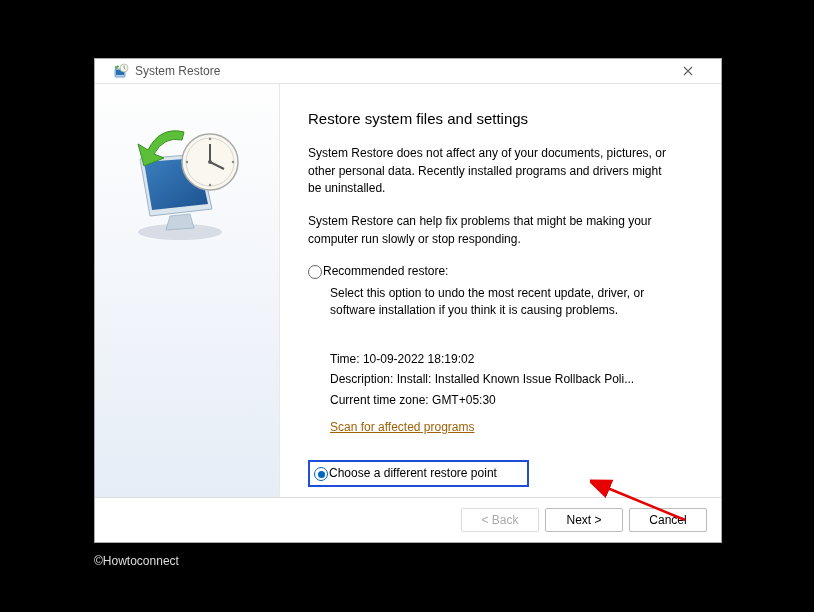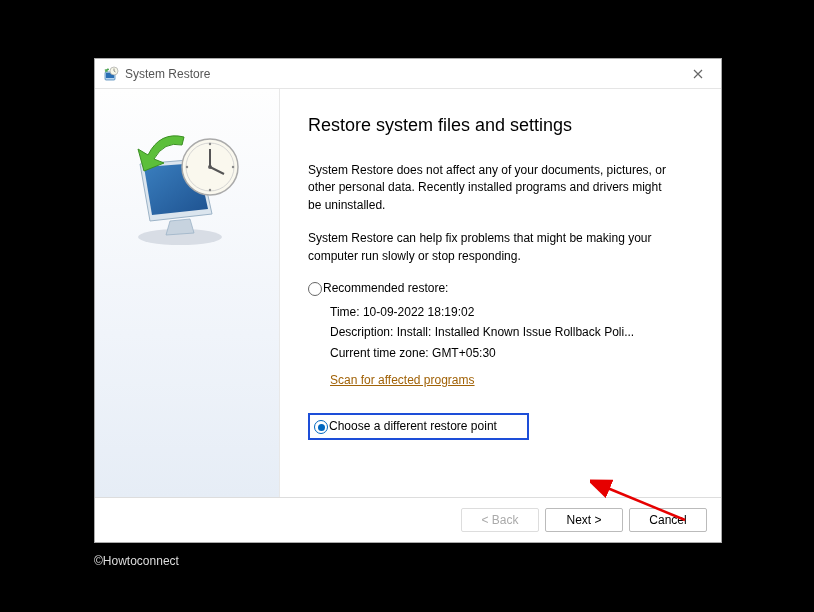--- a/index.html
+++ b/index.html
@@ -20,21 +20,21 @@
       background: #fff;
       border: 1px solid #aaa;
       box-shadow: 0 4px 20px rgba(0,0,0,0.4);
       display: flex;
       flex-direction: column;
     }
     .titlebar {
       height: 30px;
       display: flex;
       align-items: center;
-      padding: 0 8px;
+      padding: 0 18px;
       border-bottom: 1px solid #e5e5e5;
     }
     .titlebar-icon { width: 16px; height: 16px; margin-right: 6px; position: relative; }
     .titlebar-icon svg { width: 16px; height: 16px; }
     .titlebar-title { color: #555; font-size: 12px; flex: 1; }
     .titlebar-close { width: 30px; height: 22px; display: flex; align-items: center; justify-content: center; color: #666; font-size: 14px; cursor: default; }
     .body {
       flex: 1;
       display: flex;
       background: #fff;
@@ -47,21 +47,21 @@
       align-items: flex-start;
       justify-content: center;
       padding-top: 30px;
     }
     .restore-graphic { width: 130px; height: 130px; position: relative; }
     .content {
       flex: 1;
       padding: 26px 30px 10px 28px;
       color: #000;
     }
-    .heading { font-size: 18px; font-weight: 400; color: #000; margin-bottom: 26px; }
+    .heading { font-size: 15px; font-weight: 400; color: #000; margin-bottom: 18px; }
     .para { font-size: 12px; color: #000; line-height: 1.45; margin-bottom: 16px; max-width: 370px; }
     .radio-row { display: flex; align-items: flex-start; gap: 1px; margin-bottom: 6px; }
     .radio-circle {
       width: 14px; height: 14px; border: 1px solid #666; border-radius: 50%;
       display: inline-flex; align-items: center; justify-content: center;
       flex-shrink: 0; margin-top: 1px; background: #fff;
     }
     .radio-circle.selected { border-color: #0067c0; }
     .radio-dot { width: 7px; height: 7px; border-radius: 50%; background: #0067c0; }
     .radio-label { font-size: 12px; }
@@ -160,20 +160,21 @@
 
     <div class="content">
       <div class="heading">Restore system files and settings</div>
       <div class="para">System Restore does not affect any of your documents, pictures, or other personal data. Recently installed programs and drivers might be uninstalled.</div>
       <div class="para">System Restore can help fix problems that might be making your computer run slowly or stop responding.</div>
 
       <div class="radio-row">
         <span class="radio-circle"></span>
         <span class="radio-label">Recommended restore:</span>
       </div>
+      <div class="sub-indent">Select this option to undo the most recent update, driver, or software installation if you think it is causing problems.</div>
 
       <div class="details">
         <div>Time: 10-09-2022 18:19:02</div>
         <div>Description: Install: Installed Known Issue Rollback Poli...</div>
         <div>Current time zone: GMT+05:30</div>
       </div>
       <a class="link">Scan for affected programs</a>
 
       <div class="red-box">
         <div class="radio-row" style="margin-bottom:0">

